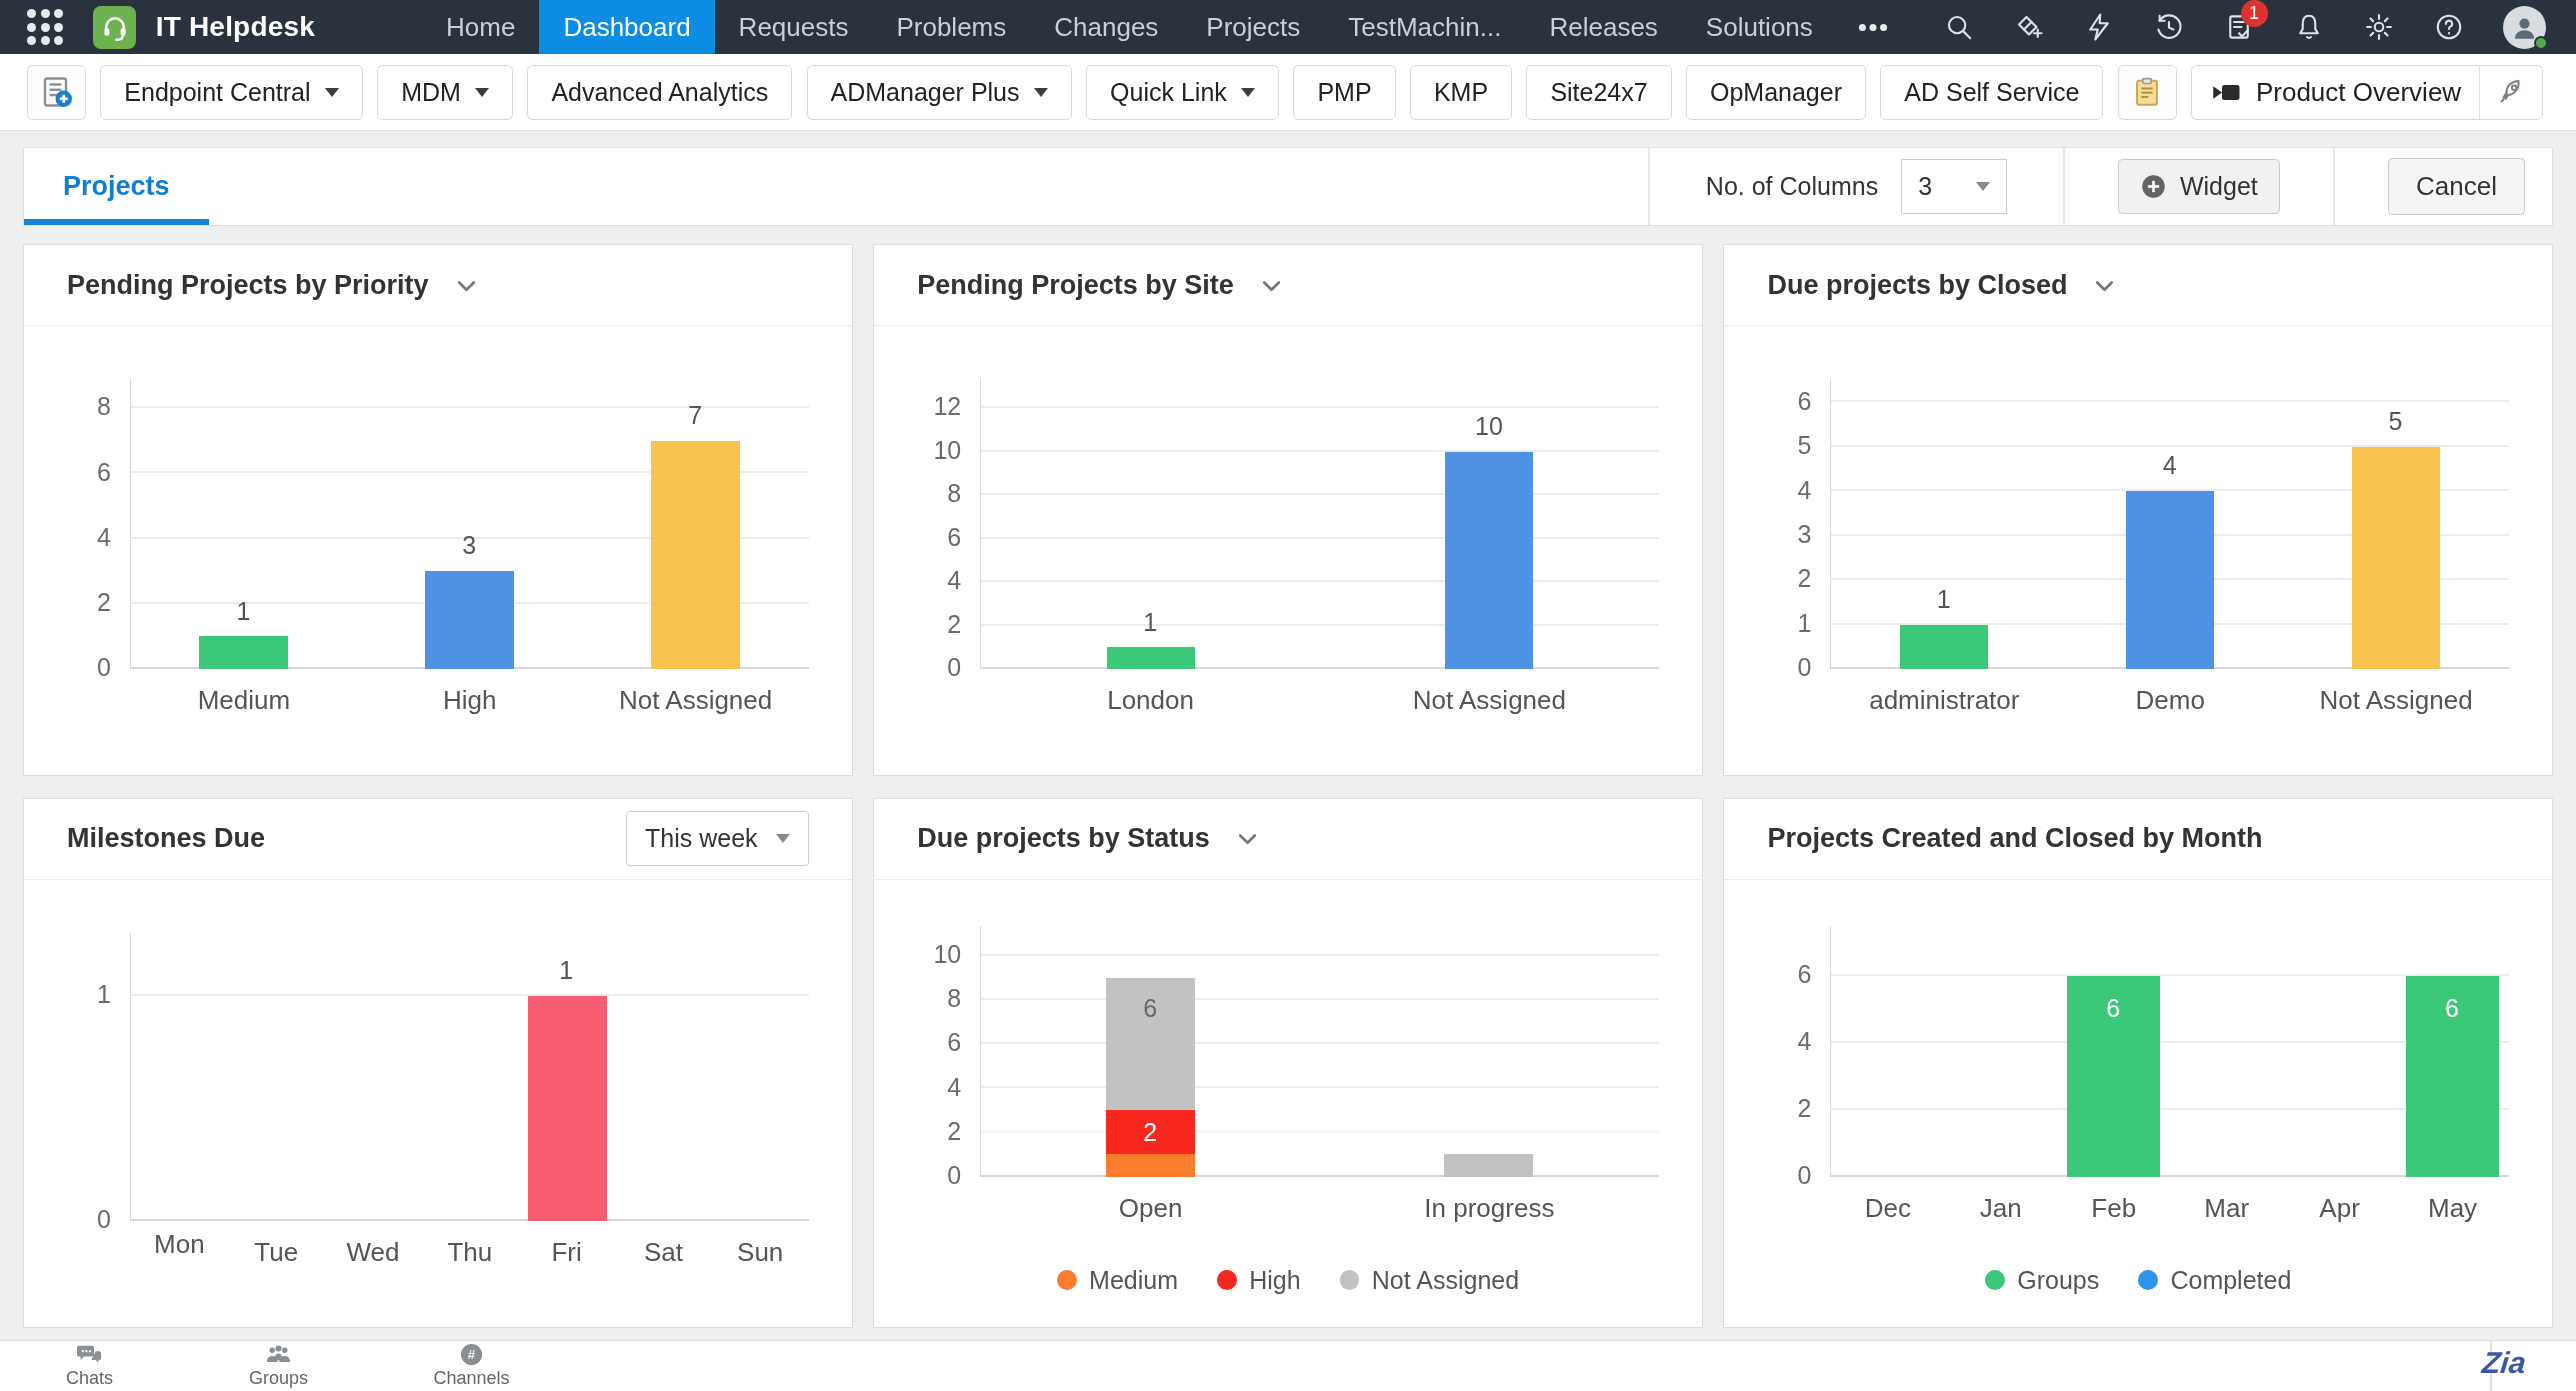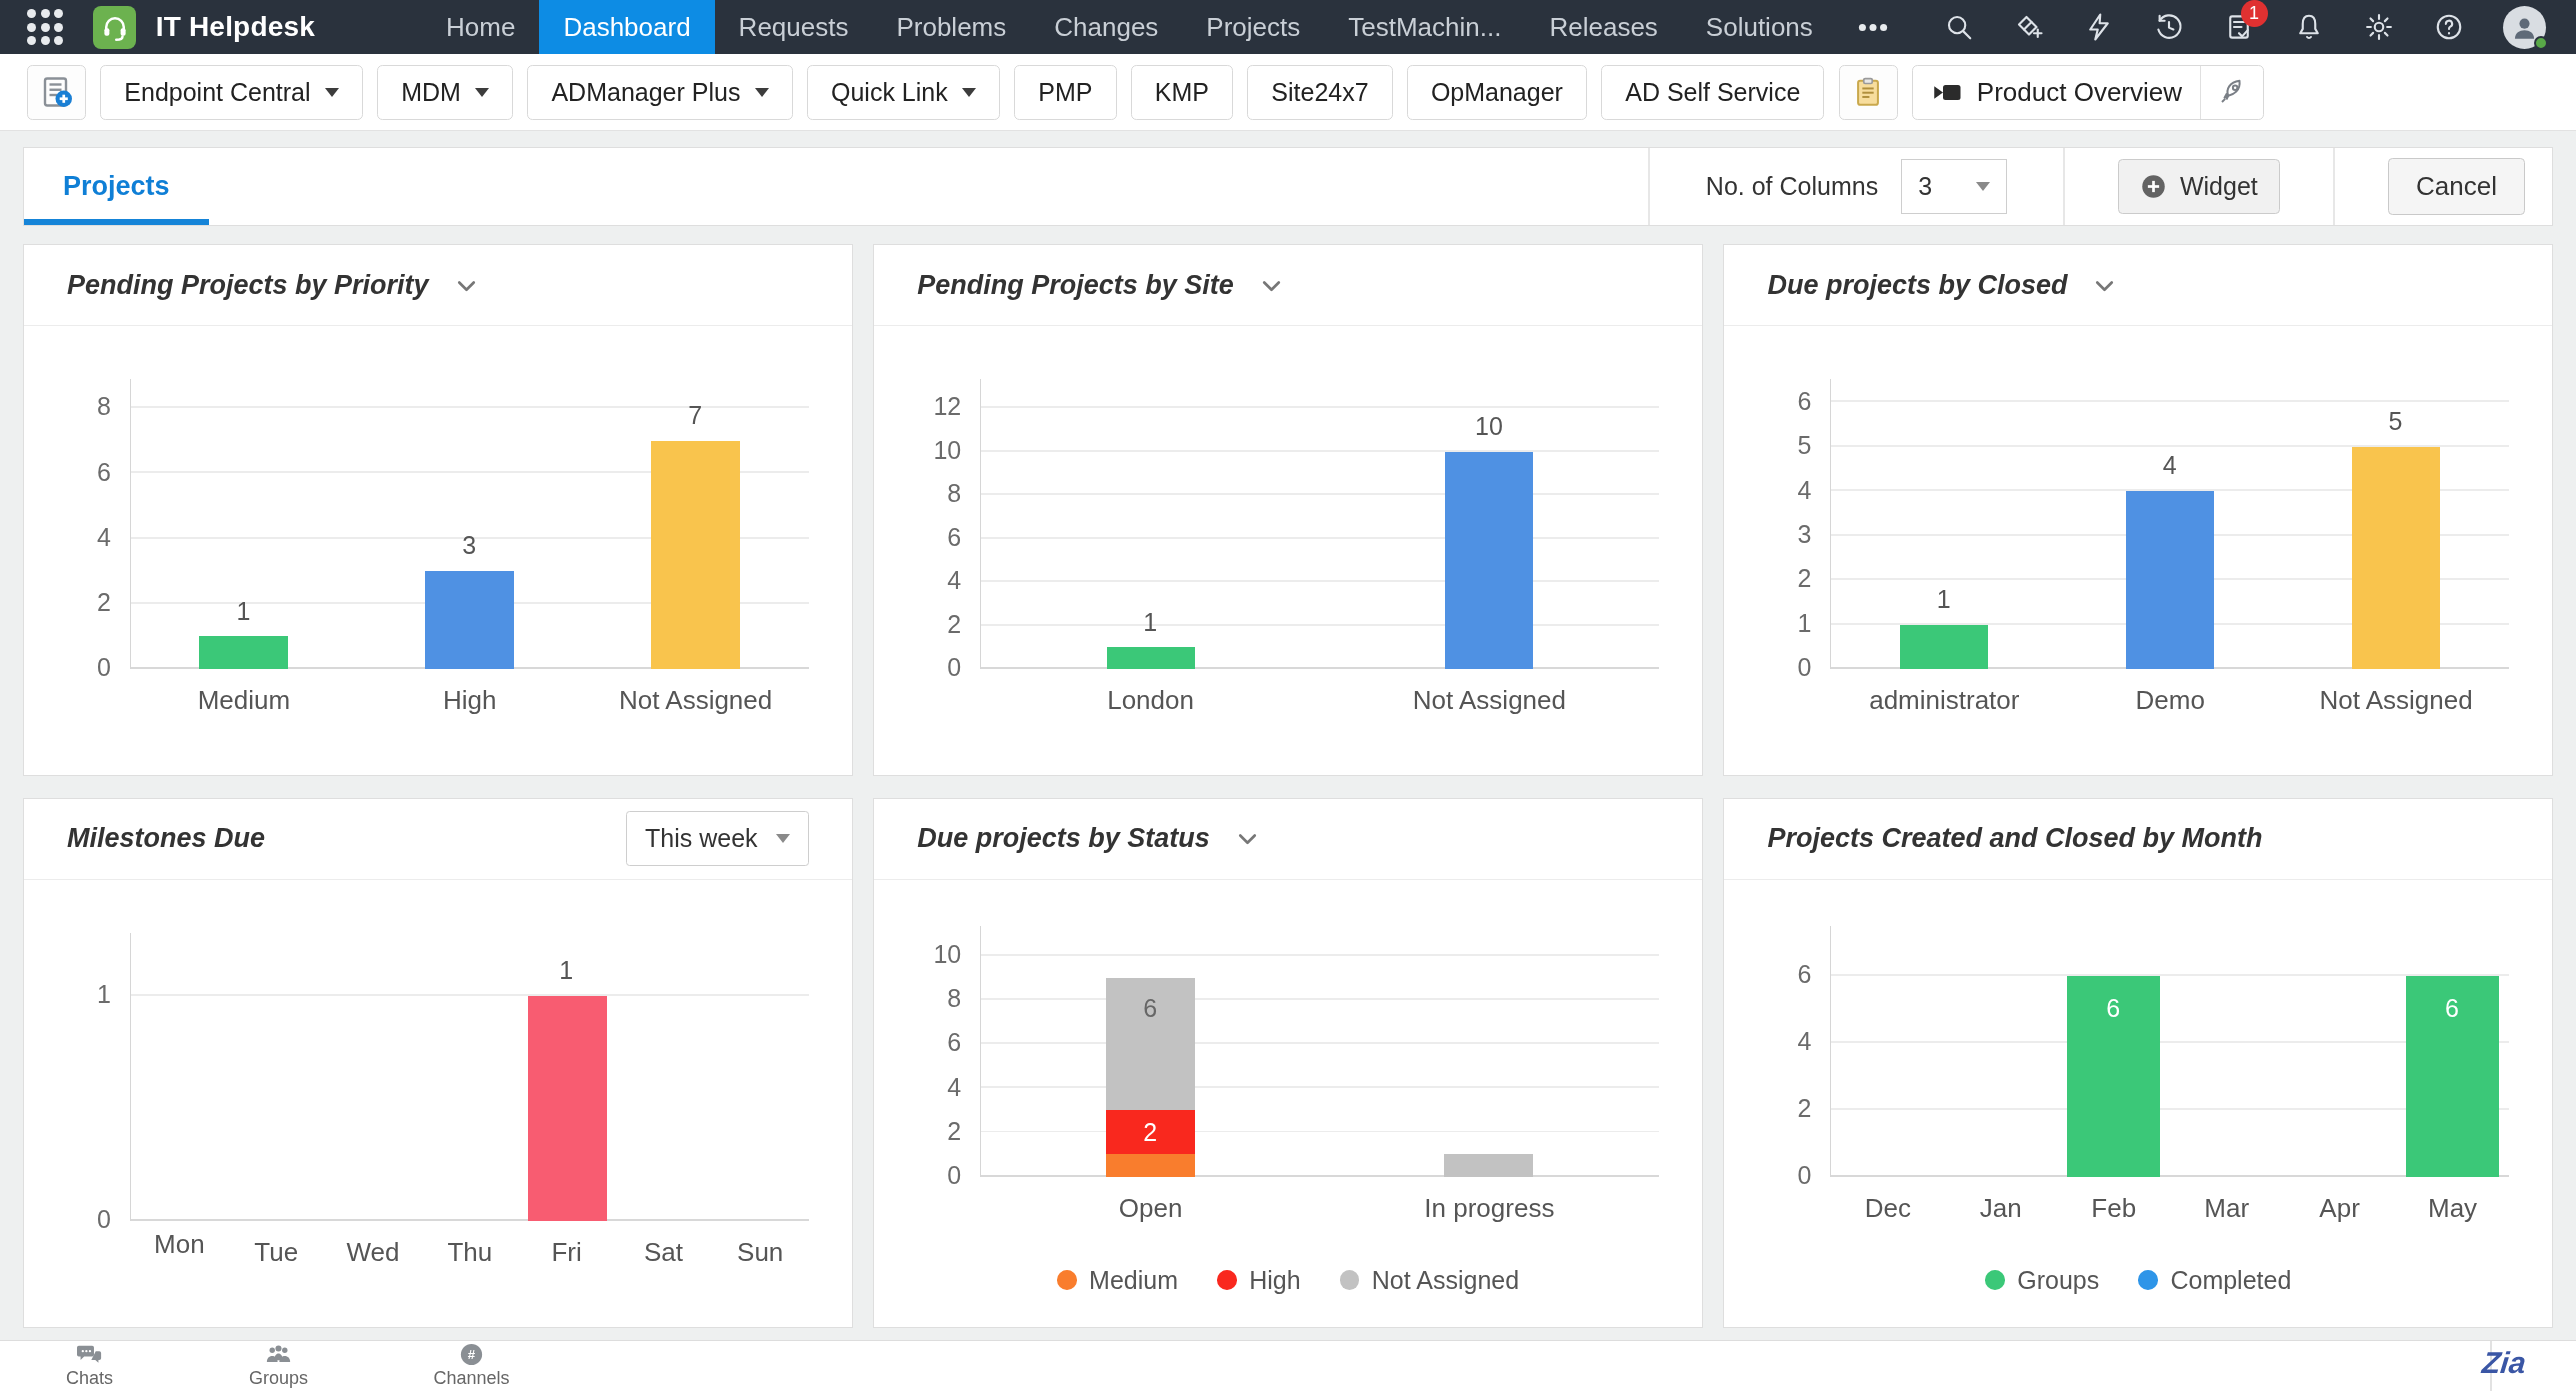--- a/index.html
+++ b/index.html
@@ -59,21 +59,21 @@
   .widget-btn { height:55px; background:#f1f1f1; border:1.8px solid #cbcbcb; border-radius:4.5px; display:flex; align-items:center; gap:12.5px; padding:0 21.5px; font-size:25px; color:#333; cursor:pointer; }
   .save-group { display:flex; align-items:center; gap:23px; padding:0 27px; }
   .btn-save { height:59px; background:#1584d8; color:#fff; border:none; border-radius:4.5px; font-size:26px; padding:0 32px; cursor:pointer; font-family:inherit; }
   .btn-cancel { height:57px; background:#f5f5f5; color:#333; border:1.8px solid #c9c9c9; border-radius:4.5px; font-size:26px; padding:0 27px; cursor:pointer; font-family:inherit; }
   
   .grid { margin:18px 23px 0; display:grid; grid-template-columns:repeat(3,1fr); grid-column-gap:20.6px; grid-row-gap:21.5px; }
   .panel { background:#fff; border:1.8px solid #dedede; position:relative; }
   .panel.r1 { height:532px; }
   .panel.r2 { height:530px; }
   .panel-header { height:81px; border-bottom:1.8px solid #ececec; display:flex; align-items:center; padding:0 43px; }
-  .panel-title { font-size:27px; font-weight:bold; color:#333;font-style:italic; }
+  .panel-title { font-size:27px; font-weight:bold; color:#333; }
   .menu-chevron { margin-left:23px; display:flex; cursor:pointer; }
   .filter-select { margin-left:auto; height:55px; min-width:170px; border:1.8px solid #cecece; border-radius:3.6px; display:flex; align-items:center; justify-content:space-between; gap:18px; padding:0 18px; font-size:25px; color:#333; cursor:pointer; }
   .panel-body { position:absolute; top:82px; left:0; right:0; bottom:0; }
   .plot { position:absolute; left:106px; right:43px; border-left:1.8px solid #d6d6d6; }
   .plot.tall { top:52px; bottom:106px; }
   .plot.with-legend { top:45px; bottom:150px; }
   .gridline { position:absolute; left:0; right:0; height:1.8px; background:#ececec; }
   .gridline.zero { background:#d8d8d8; }
   .tick-label { position:absolute; left:-93px; width:73px; text-align:right; font-size:25px; color:#6b6b6b; }
   .cat-label { position:absolute; top:100%; margin-top:16px; width:268px; text-align:center; font-size:26px; color:#555; }
@@ -215,20 +215,23 @@
   <div class="tb-buttons" id="tb-buttons">
       <div class="tb-btn">
         <span>Endpoint Central</span>
         <span class="caret"></span>
       </div>
       <div class="tb-btn">
         <span>MDM</span>
         <span class="caret"></span>
       </div>
       <div class="tb-btn">
+        <span>Advanced Analytics</span>
+      </div>
+      <div class="tb-btn">
         <span>ADManager Plus</span>
         <span class="caret"></span>
       </div>
       <div class="tb-btn">
         <span>Quick Link</span>
         <span class="caret"></span>
       </div>
       <div class="tb-btn">
         <span>PMP</span>
       </div>

